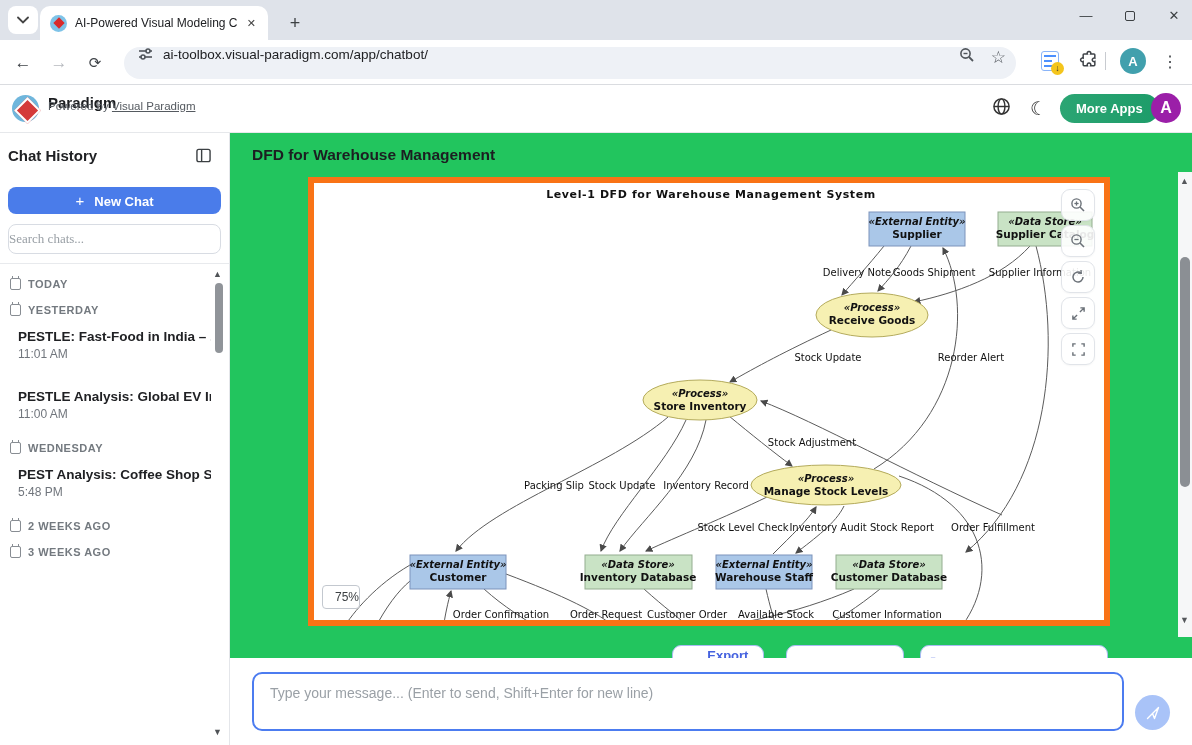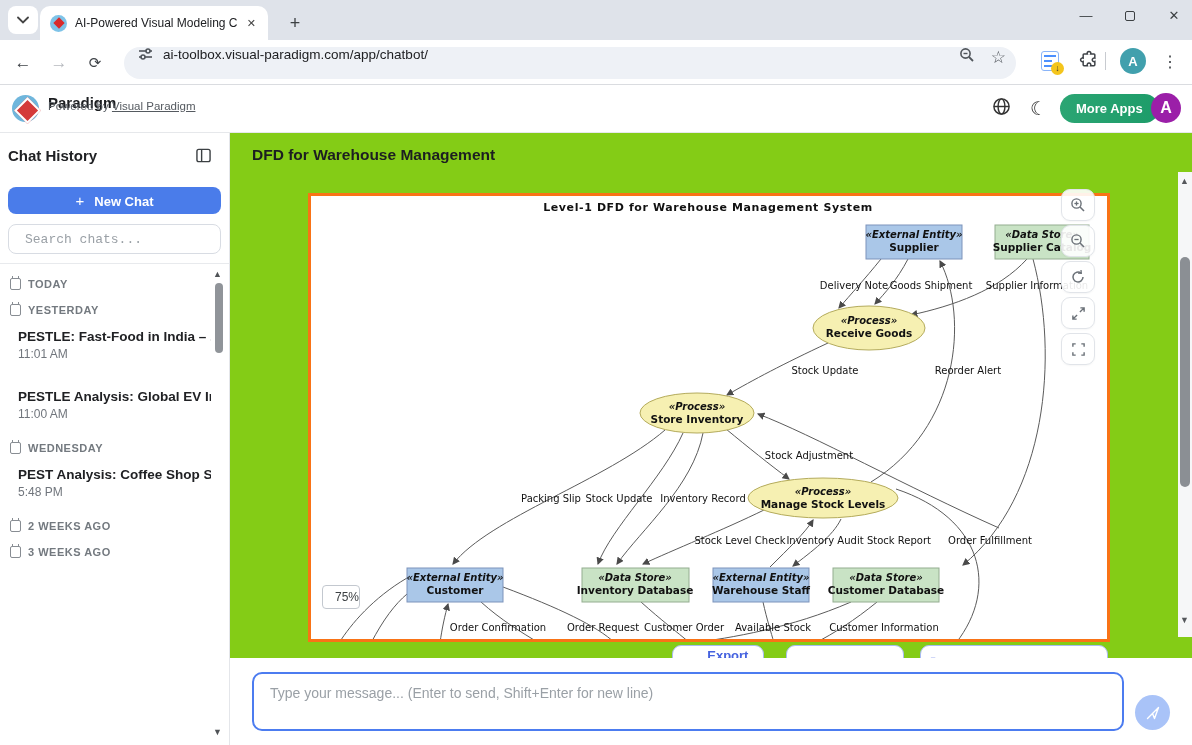--- a/index.html
+++ b/index.html
@@ -46,40 +46,40 @@
   .hdr-ic { position:absolute; top:97px; font-size:17px; color:#333; }
   .more-apps { position:absolute; left:1060px; top:94px; height:29px; padding:0 16px; background:linear-gradient(90deg,#2ba573,#1d9c69); color:#fff; font-size:13px; font-weight:bold; border:none; border-radius:15px; line-height:29px; }
   .user-avatar { position:absolute; left:1151px; top:93px; width:30px; height:30px; border-radius:50%; background:#9b1fa8; color:#fff; font-size:16px; font-weight:bold; text-align:center; line-height:30px; }
 
   
   .sidebar { position:absolute; left:0; top:133px; width:230px; height:612px; background:#fff; border-right:1px solid #e4e6ea; }
   .sb-header { position:absolute; left:8px; top:14px; font-size:15px; font-weight:bold; color:#202124; }
   .sb-toggle { position:absolute; right:18px; top:15px; color:#3c4043; }
   .new-chat { position:absolute; left:8px; top:54px; width:213px; height:27px; background:#4a7cea; border:none; border-radius:8px; color:#fff; font-size:13px; font-weight:bold; text-align:center; line-height:27px; }
   .new-chat .plus { font-weight:normal; font-size:15px; margin-right:10px; }
-  .search-box { position:absolute; left:8px; top:91px; width:213px; height:30px; border:1px solid #d8dce3; border-radius:8px; font-size:13px; padding:0 16px; color:#202124; font-family:Liberation Mono, monospace; }
+  .search-box { position:absolute; left:8px; top:91px; width:213px; height:30px; border:1px solid #d8dce3; border-radius:8px; font-size:13px; padding:0 0; color:#202124; font-family:Liberation Serif, serif; }
   .search-box::placeholder { color:#9aa0a6; }
   .sb-divider { position:absolute; left:0; top:130px; width:229px; height:1px; background:#e8eaed; }
   .sb-list { position:absolute; left:0; top:131px; width:229px; height:481px; overflow:hidden; }
   .sb-section { display:flex; align-items:flex-end; gap:7px; margin:14px 0 6px 10px; font-size:11px; font-weight:bold; letter-spacing:.5px; color:#73797f; }
   .cal-ic { width:11px; height:12px; border:1.3px solid #888d93; border-radius:2px; position:relative; }
   .cal-ic:before { content:""; position:absolute; left:1px; top:-3px; width:2px; height:3px; border-left:1.3px solid #888d93; border-right:1.3px solid #888d93; width:5px; }
   .sb-item { margin:6px 8px 14px 8px; padding:7px 10px; border-radius:10px; }
   .sb-item .t { font-size:13.5px; font-weight:bold; color:#202124; white-space:nowrap; overflow:hidden; }
   .sb-item .tm { font-size:12px; color:#70757c; margin-top:3px; }
   .sb-item.sel { background:#e9f1fd; border:1px solid #c7d9f8; }
   .sb-item.sel .t { color:#1d3fae; }
   .sb-scroll-up { position:absolute; right:7px; top:136px; font-size:9px; color:#505357; }
   .sb-thumb { position:absolute; right:6px; top:150px; width:8px; height:70px; background:#909499; border-radius:4px; }
   .sb-scroll-dn { position:absolute; right:7px; top:594px; font-size:9px; color:#505357; }
 
   
-  .main { position:absolute; left:230px; top:133px; width:962px; height:612px; background:#84cc16;text-decoration:underline; }
+  .main { position:absolute; left:230px; top:133px; width:962px; height:612px; background:#22c55e;text-decoration:underline; }
   .main-title { position:absolute; left:22px; top:13px; font-size:15.5px; font-weight:bold; color:#1c1e21; }
-  .diagram-card { position:absolute; left:78px; top:60px; width:802px; height:449px; border:3px solid #f97316; background:#fff; overflow:hidden; }
+  .diagram-card { position:absolute; left:78px; top:44px; width:802px; height:449px; border:6px solid #f97316; background:#fff; overflow:hidden; }
   .zoom-badge { position:absolute; left:92px; top:452px; width:38px; height:24px; background:#fff; border:1px solid #c3c8cf; border-radius:4px; font-size:12px; color:#3c4043; text-align:right; line-height:22px; }
   .ctl { position:absolute; left:831px; width:34px; height:32px; background:rgba(255,255,255,.9); border:1px solid #e1e4e9; border-radius:9px; display:flex; align-items:center; justify-content:center; color:#6b7178; box-shadow:0 1px 2px rgba(0,0,0,.04); }
   .actions { position:absolute; left:0; top:510px; width:962px; height:40px; }
   .act-btn { position:absolute; top:2px; height:36px; background:#fff; border:1px solid #a9bbf2; border-radius:9px; color:#4562df; font-size:13px; font-weight:bold; display:flex; align-items:center; justify-content:center; gap:8px; }
 
   
   .m-track { position:absolute; left:948px; top:39px; width:14px; height:465px; background:#f6f7f8; }
   .m-up { position:absolute; left:950px; top:43px; font-size:9px; color:#55585c; }
   .m-thumb { position:absolute; left:950px; top:124px; width:10px; height:230px; background:#8b8f94; border-radius:5px; }
   .m-dn { position:absolute; left:950px; top:482px; font-size:9px; color:#55585c; }

